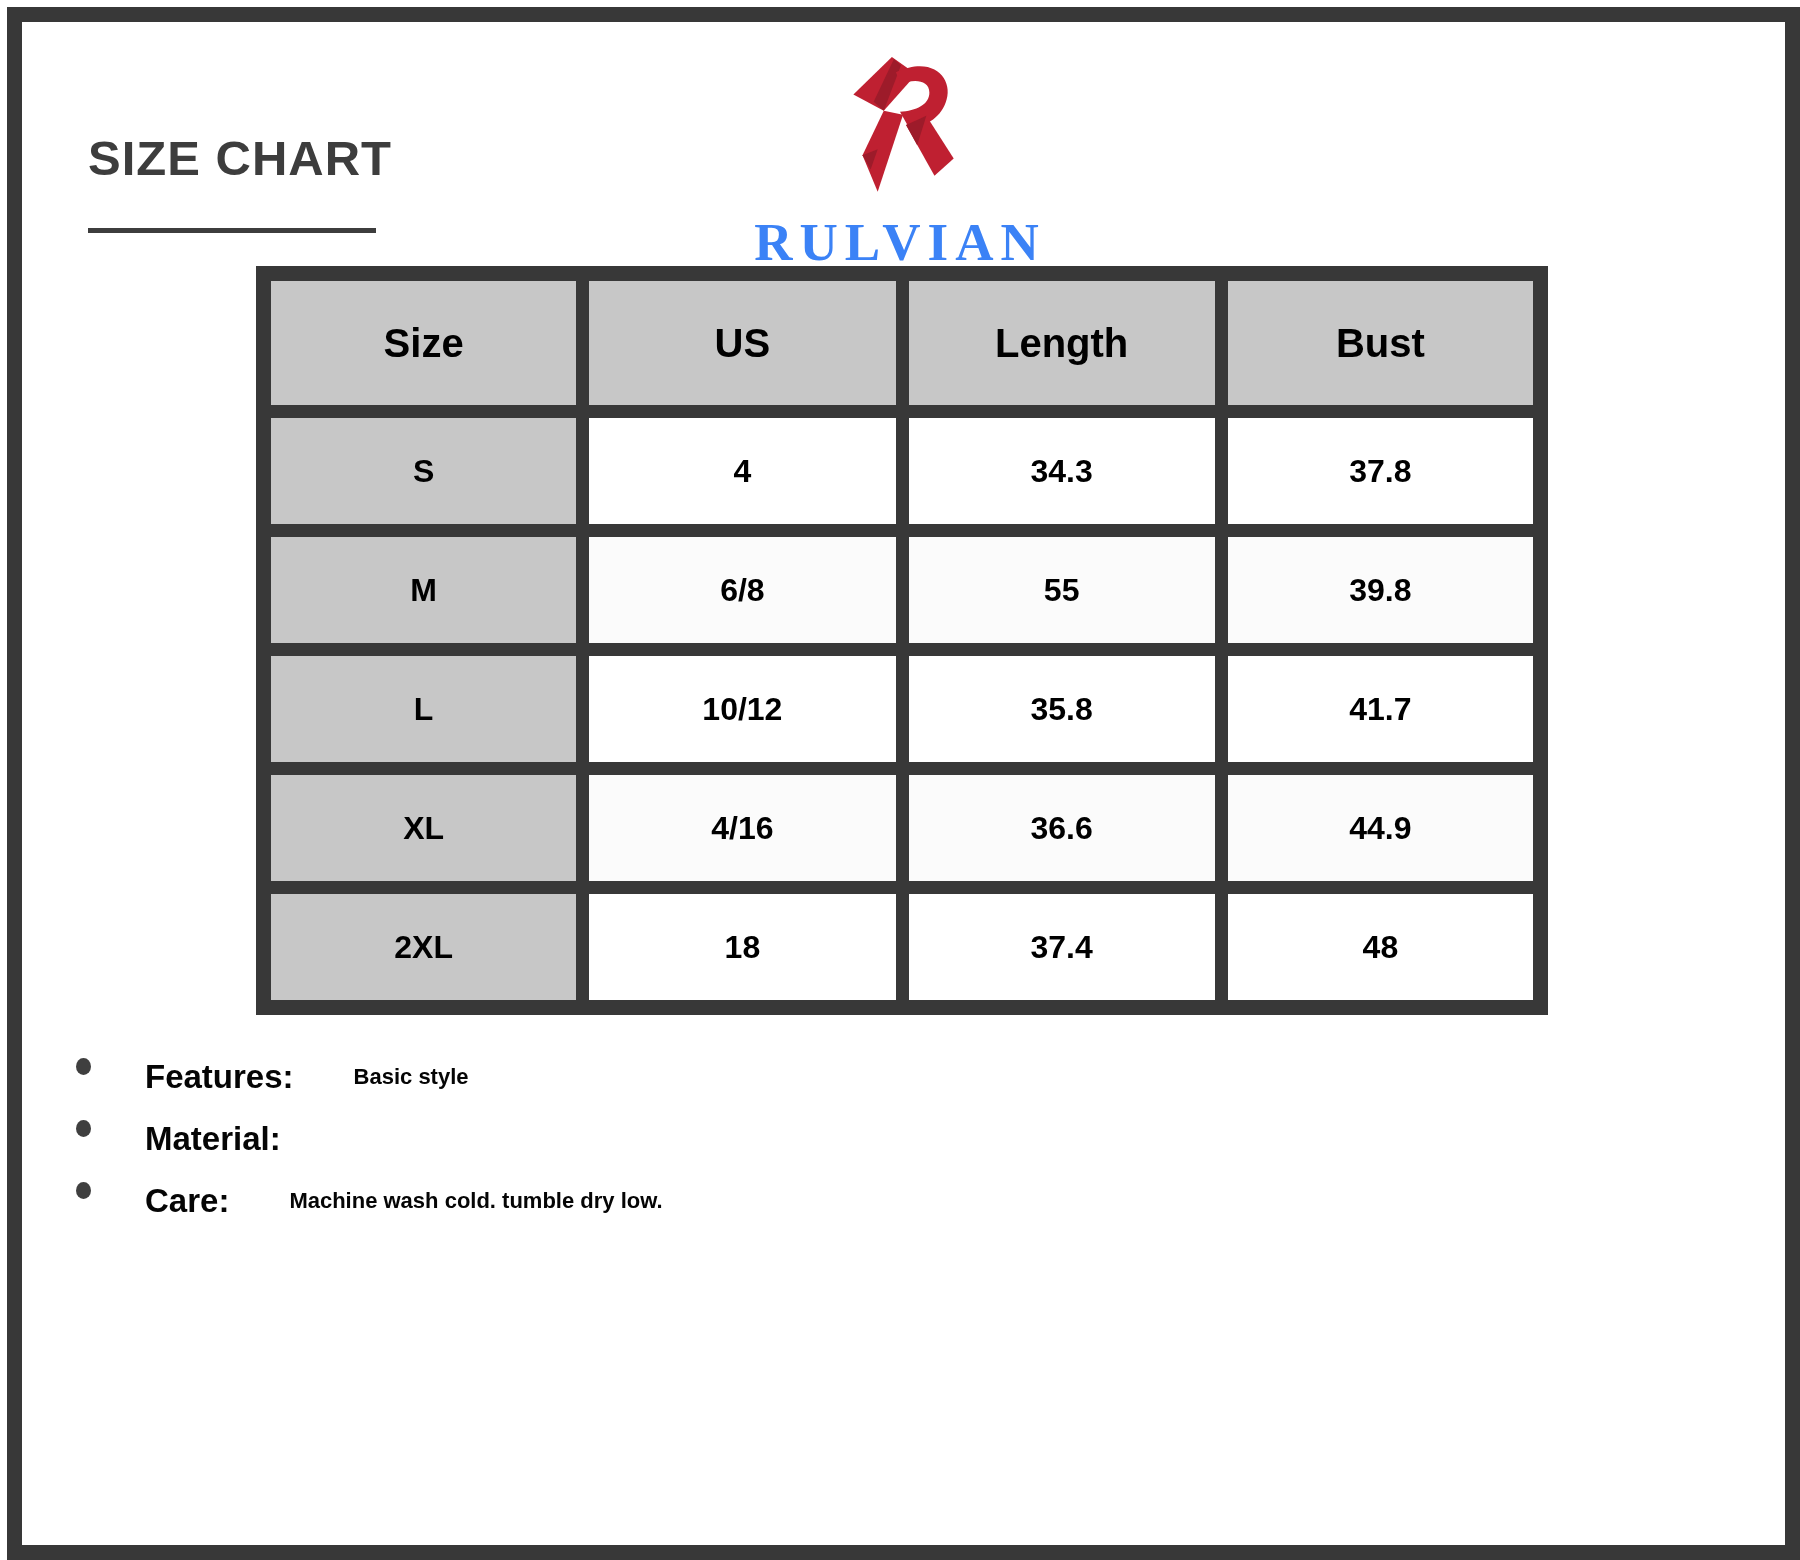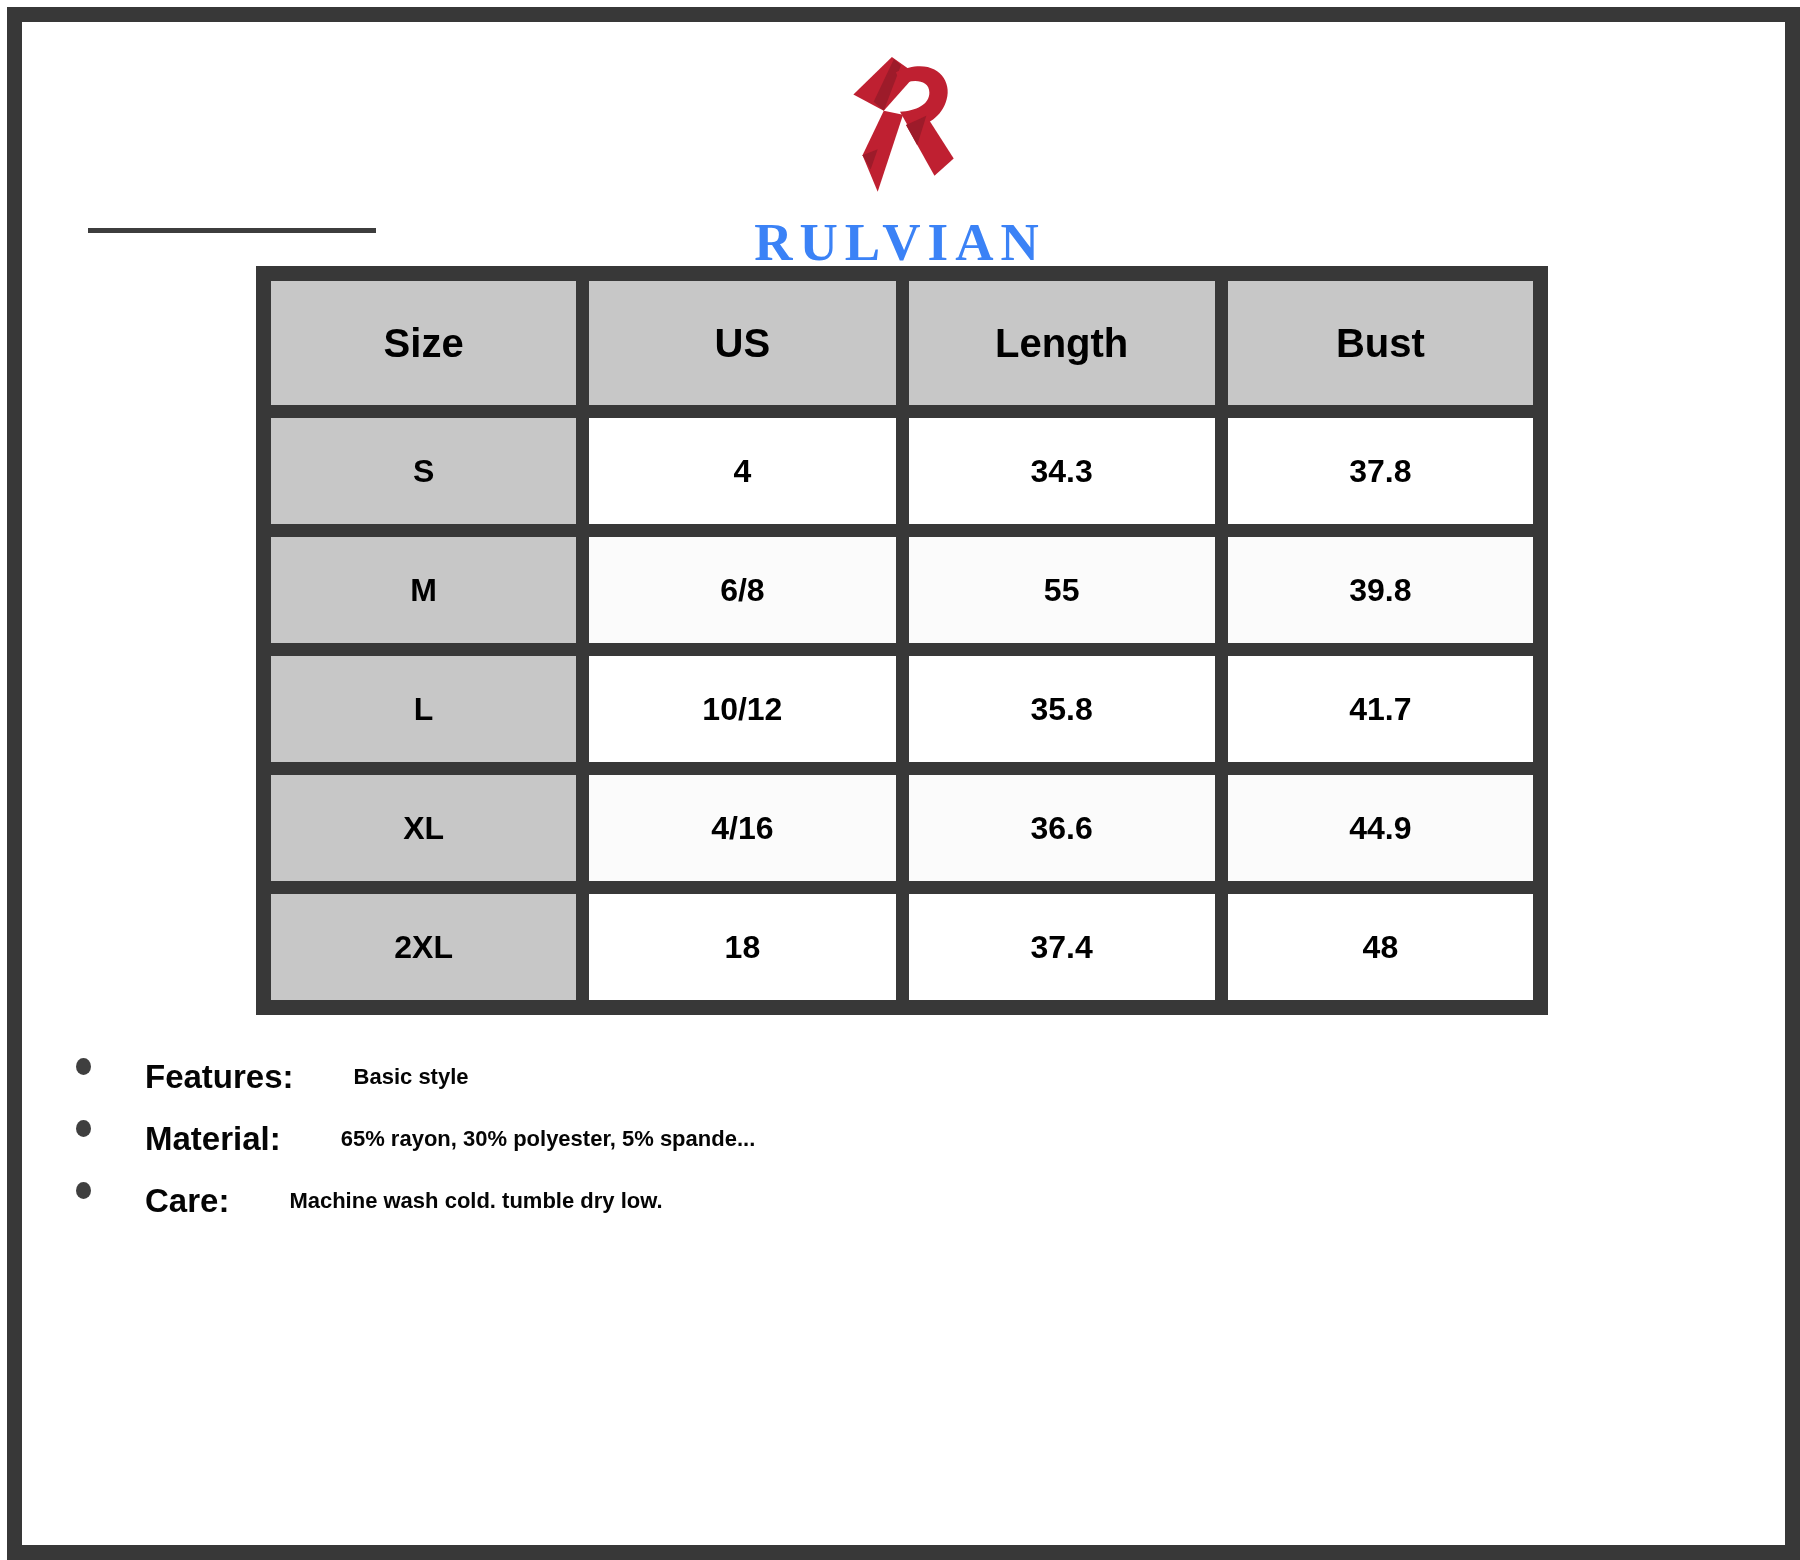--- a/index.html
+++ b/index.html
@@ -145,20 +145,21 @@
     font-weight: bold;
     color: #050505;
   }
 </style>
 </head>
 <body>
 
 <div class="canvas">
   <div class="frame"></div>
 
+  <div class="page-title">SIZE CHART</div>
   <div class="title-underline"></div>
 
   <div class="brand">
     <svg class="brand-mark" viewBox="0 0 120 150" xmlns="http://www.w3.org/2000/svg" aria-hidden="true">
 
       <polygon fill="#bf2031" points="14,42 52,5 76,22 44,58"></polygon>
       <polygon fill="#9d1b2a" points="44,58 34,49 54,7 61,13"></polygon>
       <polygon fill="#bf2031" points="44,58 63,62 38,138 23,102"></polygon>
       <polygon fill="#9d1b2a" points="23,102 38,96 31,116"></polygon>
       <path fill="#bf2031" d="M56,20 C94,2 114,28 105,50 C99,66 84,74 69,75 L60,59 C76,58 89,52 89,40 C89,27 71,26 61,33 Z"></path>
@@ -219,21 +220,20 @@
 
   <div class="details">
     <div class="detail-row">
       <span class="bullet"></span>
       <span class="detail-label">Features:</span>
       <span class="detail-value">Basic style</span>
     </div>
     <div class="detail-row">
       <span class="bullet"></span>
       <span class="detail-label">Material:</span>
-      <span class="detail-value">65% rayon, 30% polyester, 5% spande...</span>
     </div>
     <div class="detail-row">
       <span class="bullet"></span>
       <span class="detail-label">Care:</span>
       <span class="detail-value">Machine wash cold. tumble dry low.</span>
     </div>
   </div>
 </div>
 
 </body></html>

